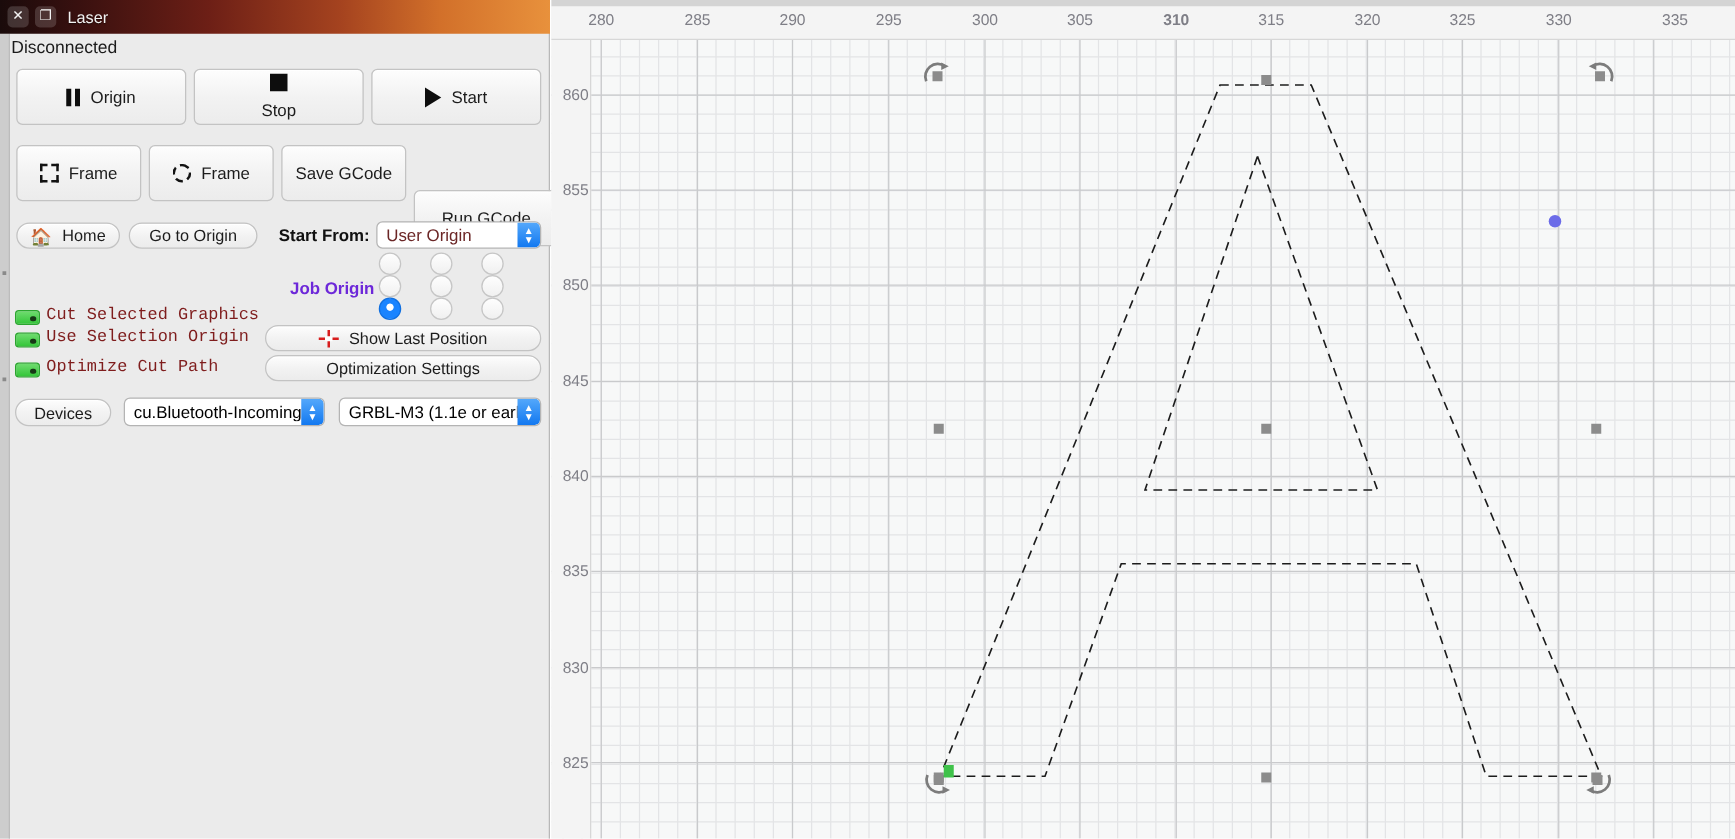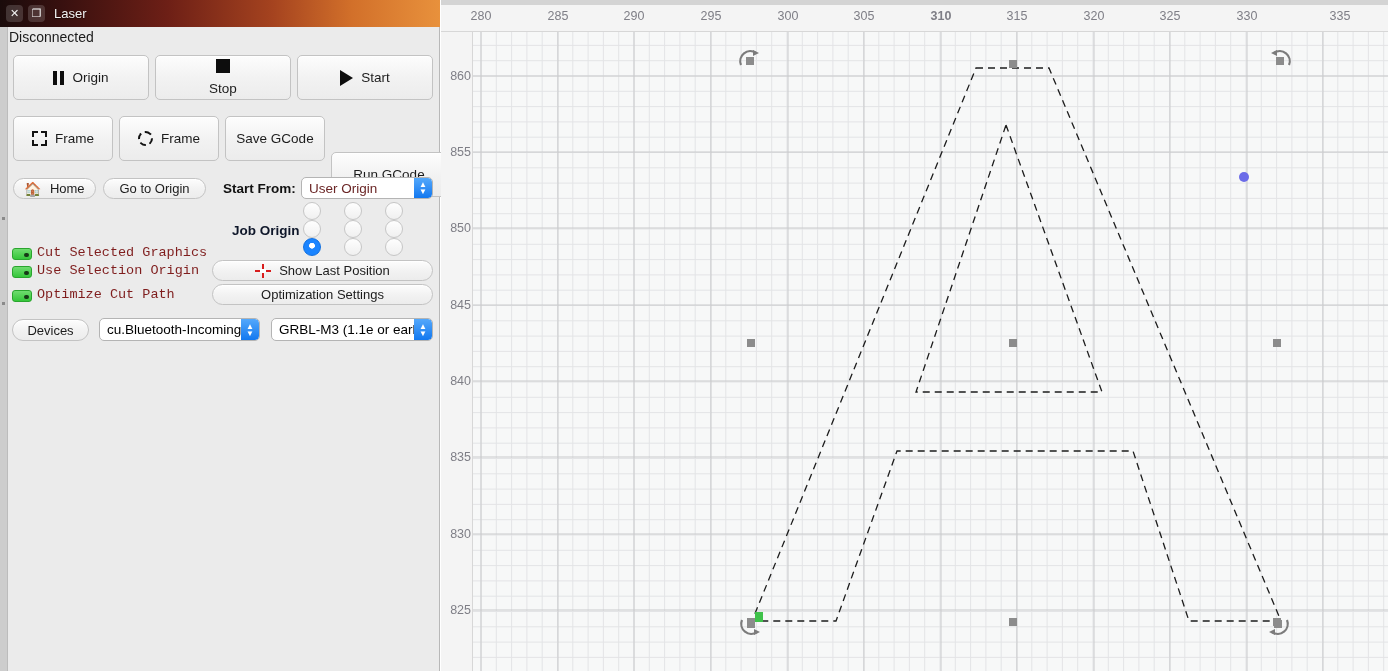--- a/index.html
+++ b/index.html
@@ -89,21 +89,21 @@
   }
   .ico-home { font-size: 14px; line-height: 1; }
 
   
   #start-from-label {
     position: absolute; left: 223px; top: 181px;
     font-size: 13.5px; font-weight: bold; color: #111;
   }
   #job-origin-label {
     position: absolute; left: 232px; top: 223px;
-    font-size: 13.5px; font-weight: bold; color: #0f172a;
+    font-size: 13.5px; font-weight: bold; color: #6d28d9;
   }
 
   .select {
     position: absolute;
     background: #ffffff;
     border: 1px solid #b4b4b4;
     border-radius: 5px;
     display: flex; align-items: center;
     padding-left: 7px;
     font-size: 13.5px;

